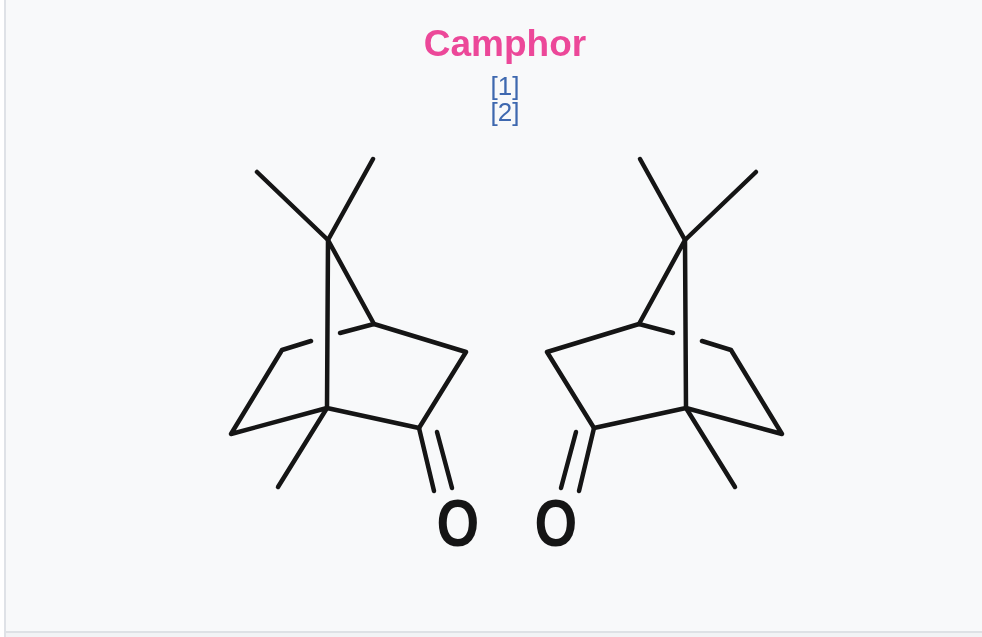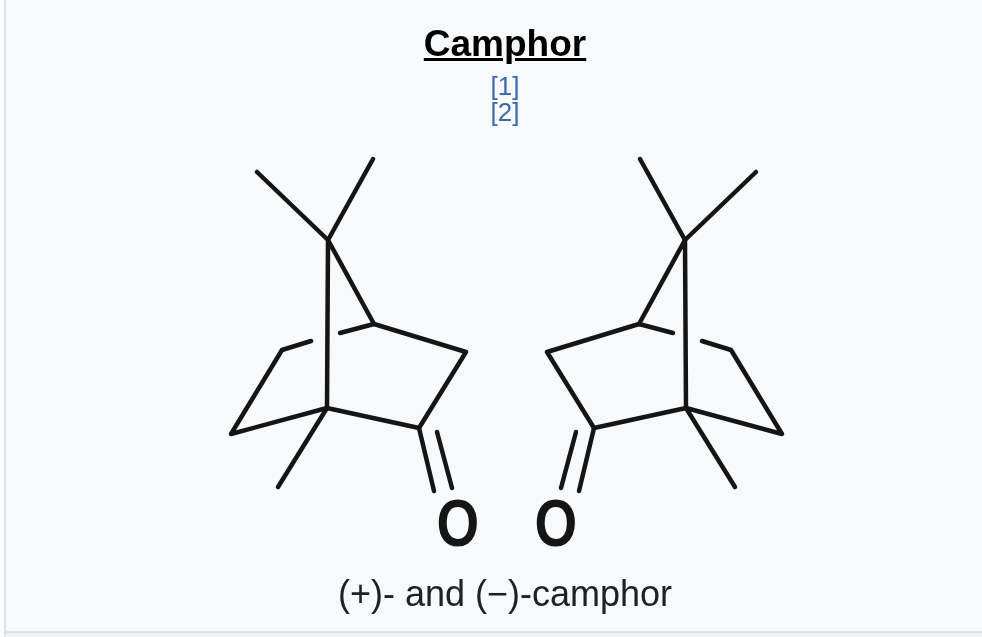--- a/index.html
+++ b/index.html
@@ -28,22 +28,22 @@
     width: 976.5px; height: 2px; background: #dee1e5;
   }
   .bottom-strip {
     position: absolute; left: 5.5px; top: 633px;
     width: 976.5px; height: 4px; background: #f2f3f5;
   }
   .title {
     position: absolute; left: 505px; top: 22px;
     transform: translateX(-50%);
     margin: 0;
-    font-size: 37px; font-weight: 700; color: #000000;
-    line-height: 44px; white-space: nowrap; text-decoration: underline;
+    font-size: 37px; font-weight: 700; color: #ec4899;
+    line-height: 44px; white-space: nowrap;
   }
   .refs {
     position: absolute; left: 505px; top: 73px;
     transform: translateX(-50%);
     display: flex; flex-direction: column; align-items: center;
     line-height: 26px; font-size: 26px;
   }
   .ref {
     color: #3e68af; text-decoration: none;
   }
@@ -92,18 +92,17 @@
 
       <path d="M419,428 L434,491 M437,432 L452,488"></path>
     </g>
 
     <use href="#molecule-bonds" transform="translate(1013 0) scale(-1 1)"></use>
 
     <text class="atom-label" transform="scale(0.82 1)" x="558.5" y="546">O</text>
     <text class="atom-label" transform="scale(0.82 1)" x="678" y="546">O</text>
   </svg>
 
-  <div class="caption">(+)- and (−)-camphor</div>
 
   <div class="bottom-divider"></div>
   <div class="bottom-strip"></div>
 
 </div>
 
 </body></html>

